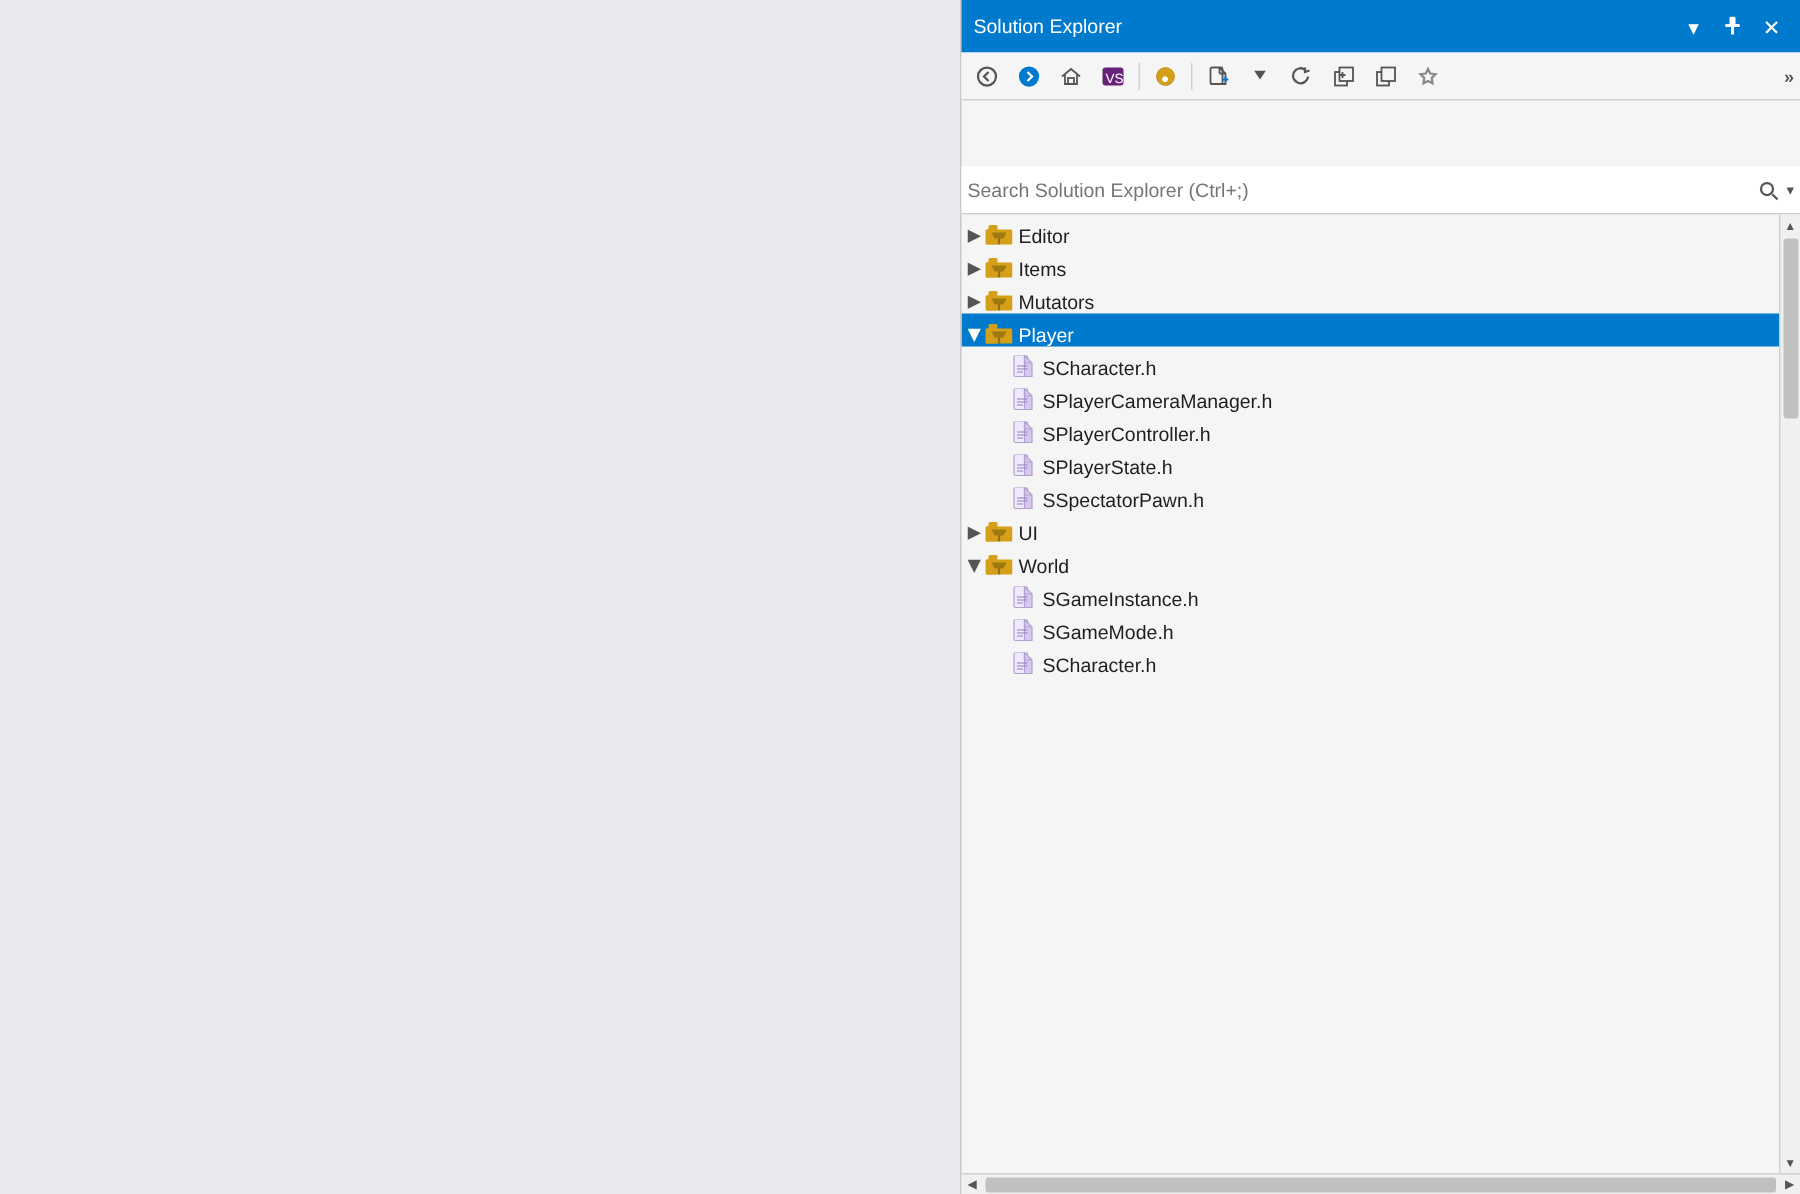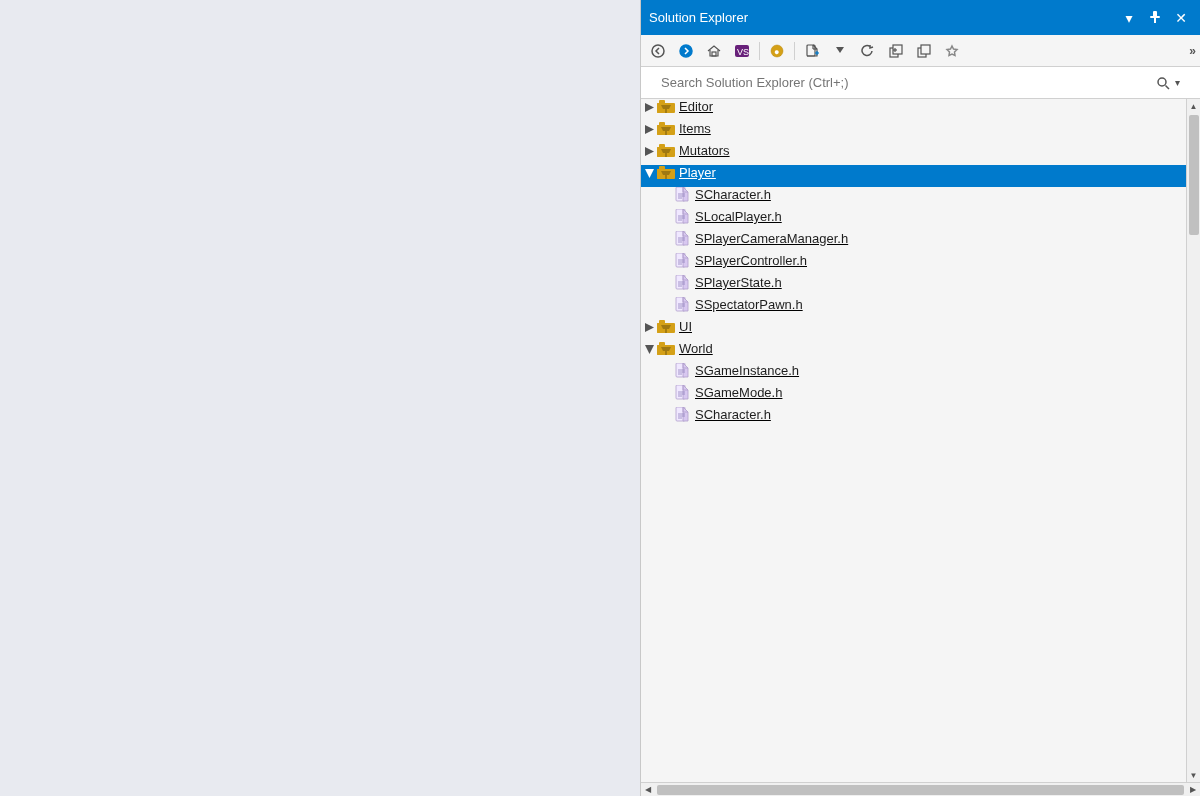--- a/index.html
+++ b/index.html
@@ -106,21 +106,22 @@
       font-weight: bold;
     }
 
     
     .search-box {
       height: 32px;
       background: white;
       border-bottom: 1px solid #d0d0d0;
       display: flex;
       align-items: center;
-      padding: 0 20px;
+      padding: 0 4px;
+      margin-top: 44px;
     }
 
     .search-input {
       flex: 1;
       border: none;
       outline: none;
       background: transparent;
       font-size: 13px;
       color: #999;
     }
@@ -202,25 +203,24 @@
       flex: 1;
       background: #c0c0c0;
       margin: 0 2px;
       border-radius: 2px;
     }
 
     
     .tree-item {
       height: 22px;
       display: flex;
-      align-items: flex-start;
+      align-items: flex-end;
       cursor: pointer;
       white-space: nowrap;
       padding-right: 8px;
-      text-decoration: underline;
     }
 
     .tree-item.selected {
       background: #007acc;
       color: white;
     }
 
     .tree-item .indent {
       display: inline-block;
       width: 16px;
@@ -466,36 +466,20 @@
               <svg width="14" height="16" viewBox="0 0 14 16">
       <rect x="1" y="0" width="9" height="14" rx="1" fill="#f0e8ff" stroke="#b0a0cc" stroke-width="0.8"></rect>
       <polygon points="8,0 13,5 13,14 8,14 8,0" fill="#d8c8f0" stroke="#b0a0cc" stroke-width="0.8"></polygon>
       <line x1="8" y1="0" x2="8" y2="5" stroke="#b0a0cc" stroke-width="0.8"></line>
       <line x1="8" y1="5" x2="13" y2="5" stroke="#b0a0cc" stroke-width="0.8"></line>
       <line x1="3" y1="7" x2="10" y2="7" stroke="#9080bb" stroke-width="0.8"></line>
       <line x1="3" y1="9" x2="10" y2="9" stroke="#9080bb" stroke-width="0.8"></line>
       <line x1="3" y1="11" x2="7" y2="11" stroke="#9080bb" stroke-width="0.8"></line>
     </svg>
             </span>
-            <span class="item-label">SLocalPlayer.h</span>
-          </div>
-          <div class="tree-item">
-            <span class="indent"></span>
-            <span class="expand-btn" style="width: 16px;"></span>
-            <span class="item-icon">
-              <svg width="14" height="16" viewBox="0 0 14 16">
-      <rect x="1" y="0" width="9" height="14" rx="1" fill="#f0e8ff" stroke="#b0a0cc" stroke-width="0.8"></rect>
-      <polygon points="8,0 13,5 13,14 8,14 8,0" fill="#d8c8f0" stroke="#b0a0cc" stroke-width="0.8"></polygon>
-      <line x1="8" y1="0" x2="8" y2="5" stroke="#b0a0cc" stroke-width="0.8"></line>
-      <line x1="8" y1="5" x2="13" y2="5" stroke="#b0a0cc" stroke-width="0.8"></line>
-      <line x1="3" y1="7" x2="10" y2="7" stroke="#9080bb" stroke-width="0.8"></line>
-      <line x1="3" y1="9" x2="10" y2="9" stroke="#9080bb" stroke-width="0.8"></line>
-      <line x1="3" y1="11" x2="7" y2="11" stroke="#9080bb" stroke-width="0.8"></line>
-    </svg>
-            </span>
             <span class="item-label">SPlayerCameraManager.h</span>
           </div>
           <div class="tree-item">
             <span class="indent"></span>
             <span class="expand-btn" style="width: 16px;"></span>
             <span class="item-icon">
               <svg width="14" height="16" viewBox="0 0 14 16">
       <rect x="1" y="0" width="9" height="14" rx="1" fill="#f0e8ff" stroke="#b0a0cc" stroke-width="0.8"></rect>
       <polygon points="8,0 13,5 13,14 8,14 8,0" fill="#d8c8f0" stroke="#b0a0cc" stroke-width="0.8"></polygon>
       <line x1="8" y1="0" x2="8" y2="5" stroke="#b0a0cc" stroke-width="0.8"></line>

